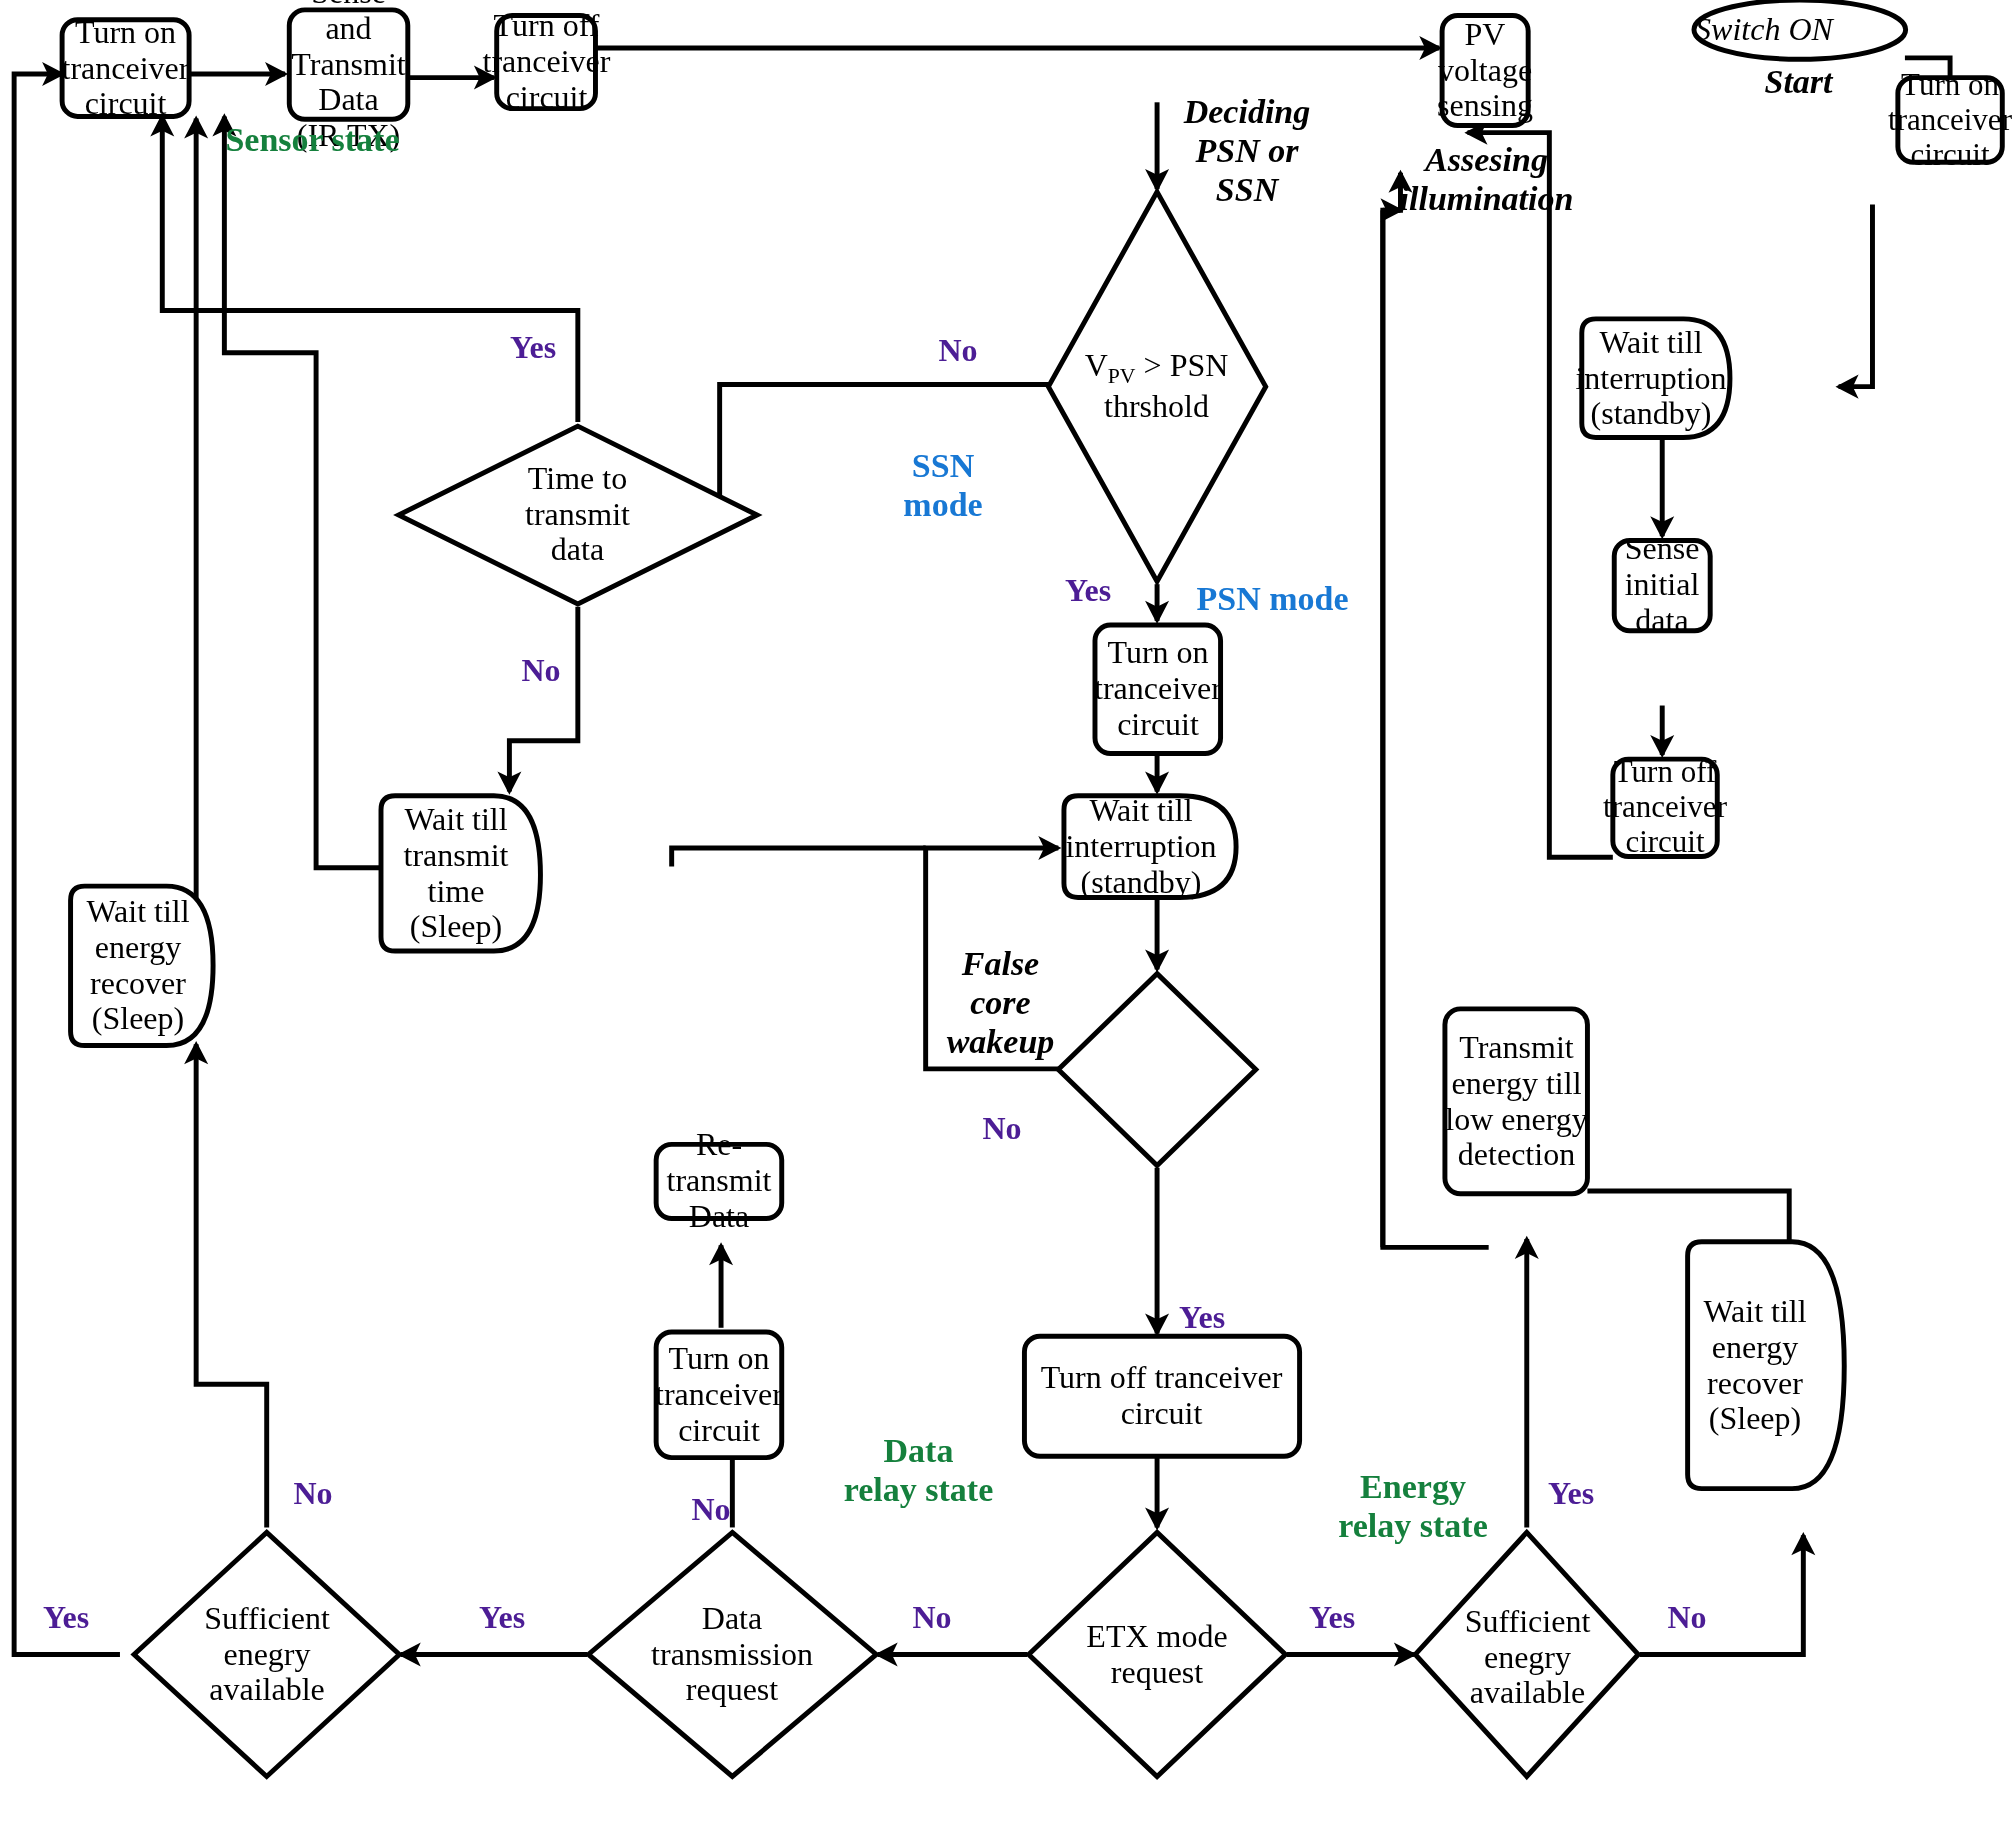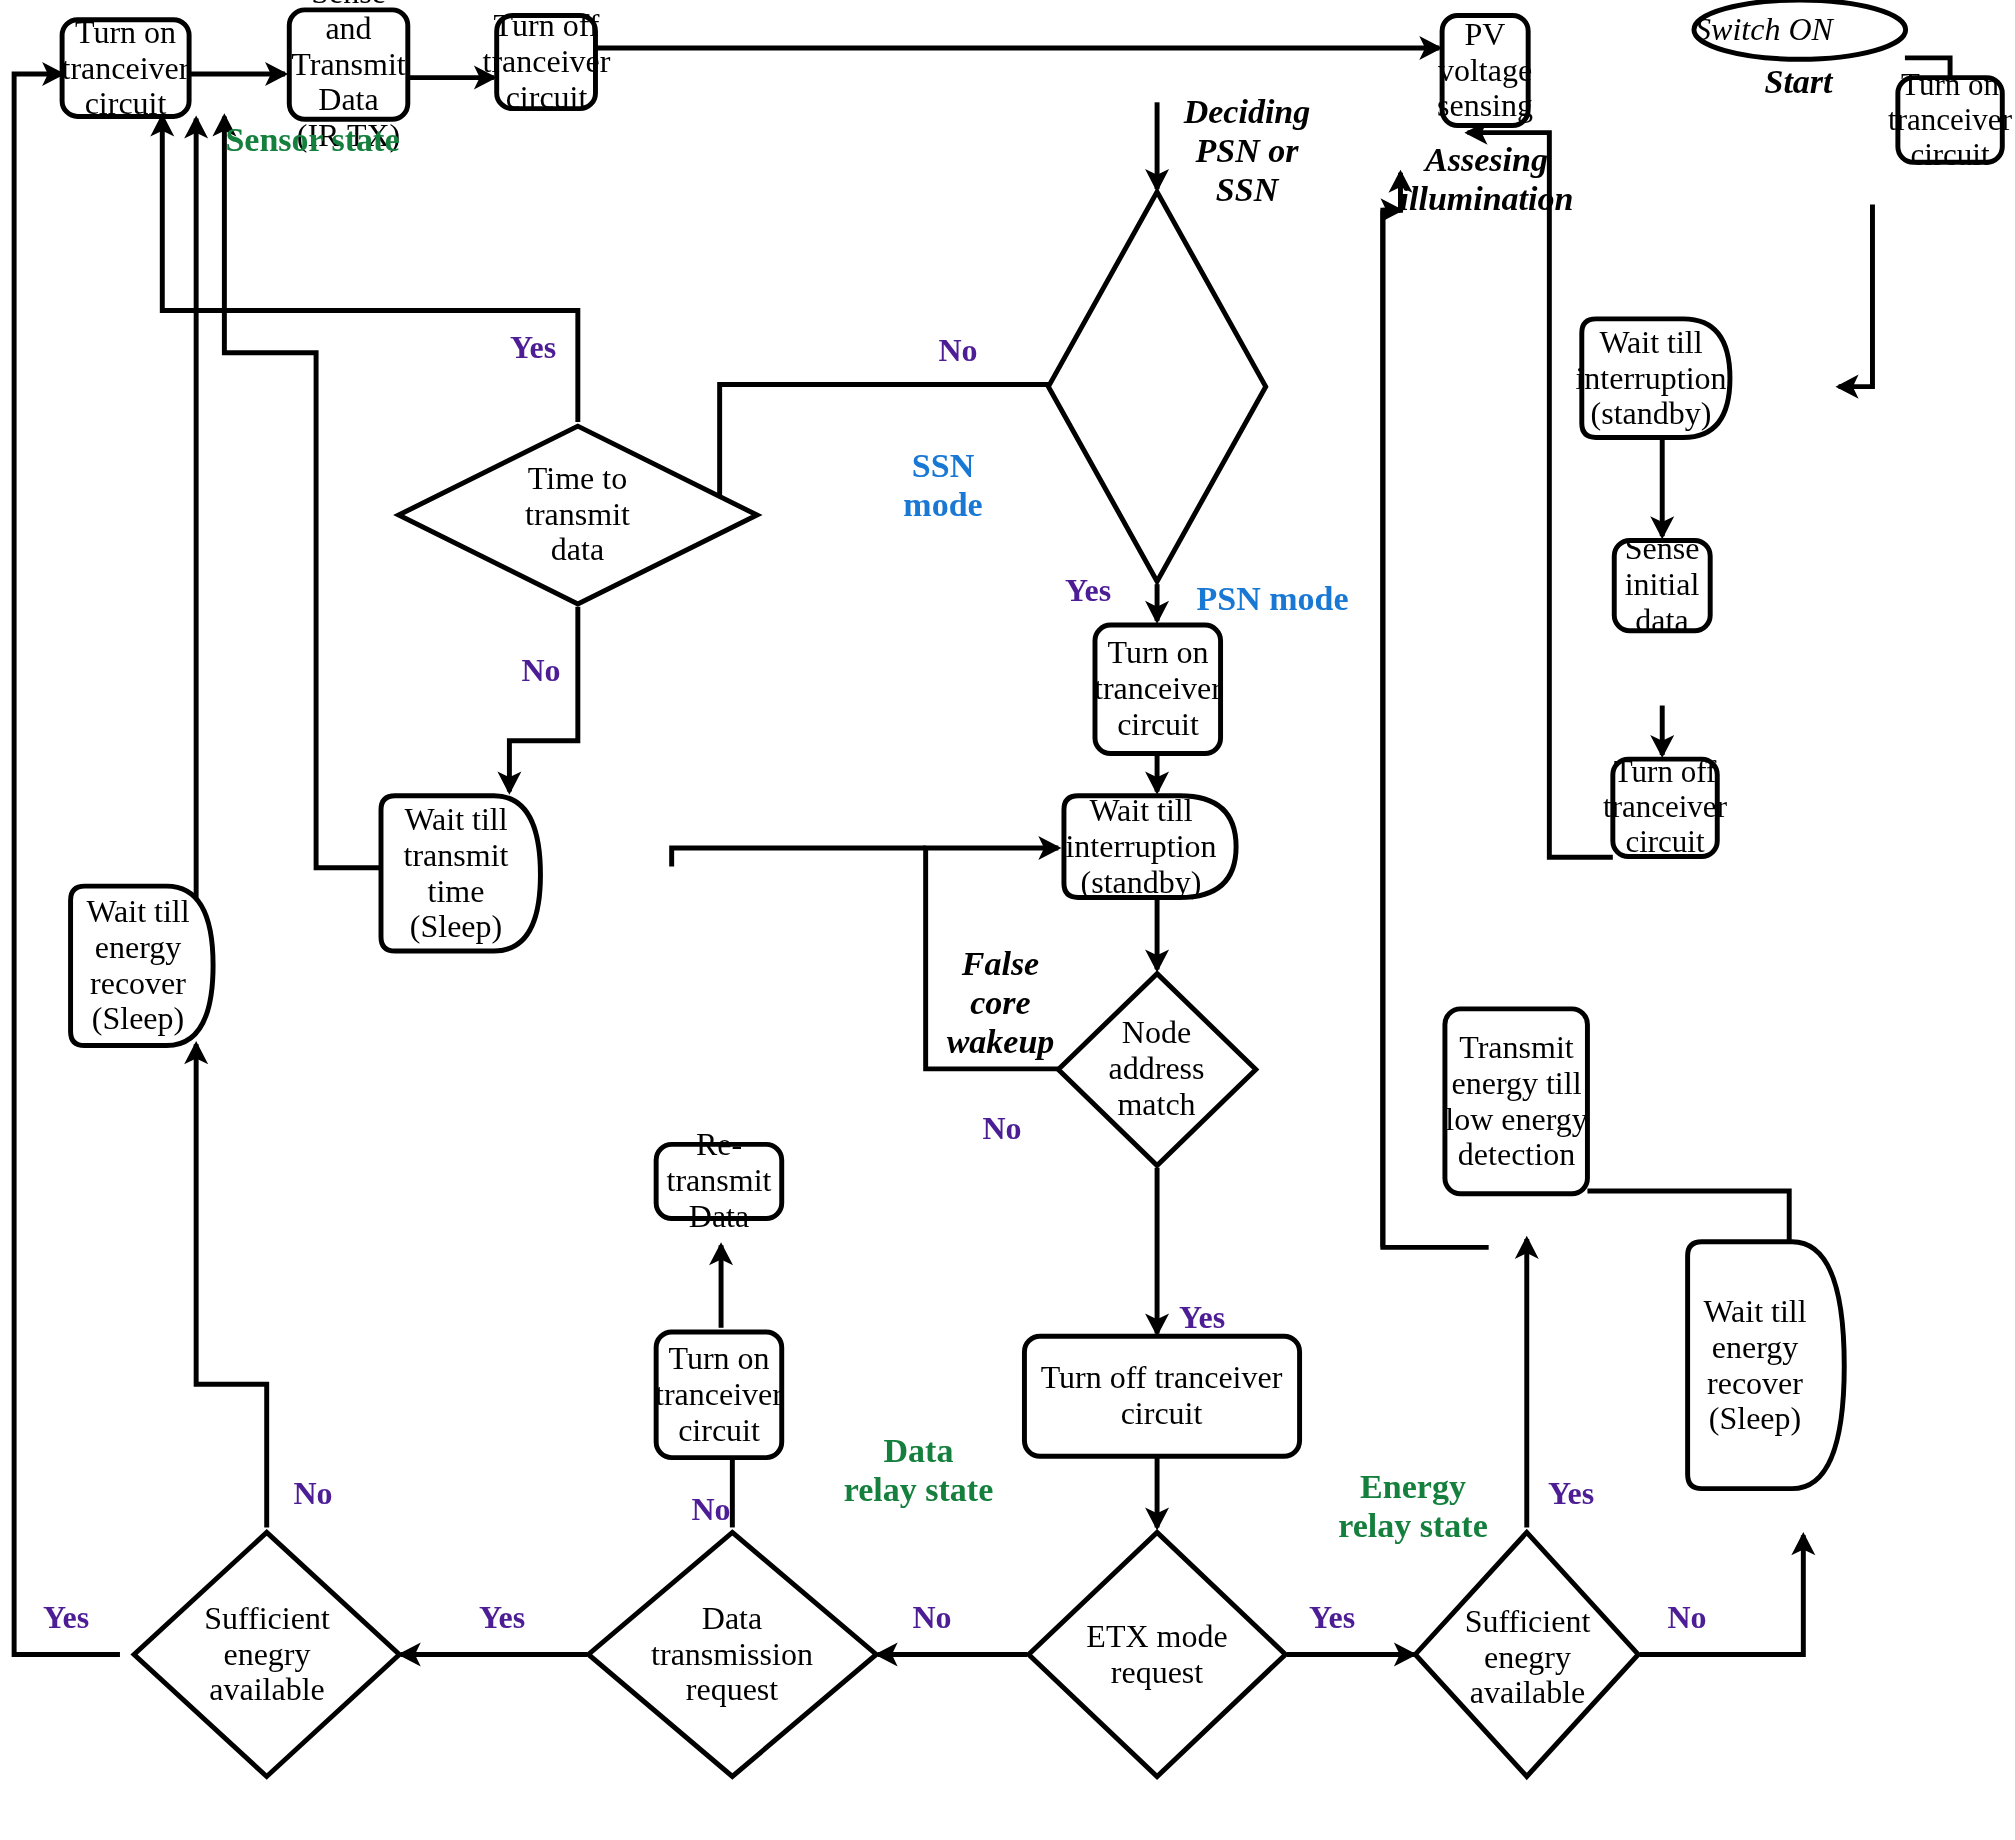--- a/index.html
+++ b/index.html
@@ -313,20 +313,24 @@
 (standby)</div>
 
   <div class="nodetext" style="left:1614px;top:540px;width:96px;height:90px;">Sense
 initial
 data</div>
 
   <div class="nodetext" style="left:1613px;top:759px;width:104px;height:97px;font-size:31px;">Turn off
 tranceiver
 circuit</div>
 
+  <div class="nodetext" style="left:1048px;top:303px;width:217px;height:167px;">
+    <span>V<span class="sub">PV</span> &gt; PSN
+thrshold</span>
+  </div>
 
   <div class="nodetext" style="left:469px;top:444px;width:217px;height:141px;">Time to
 transmit
 data</div>
 
   <div class="nodetext" style="left:381px;top:796px;width:150px;height:155px;">Wait till
 transmit time
 (Sleep)</div>
 
   <div class="nodetext" style="left:71px;top:886px;width:134px;height:159px;">Wait till
@@ -335,23 +339,20 @@
 (Sleep)</div>
 
   <div class="nodetext" style="left:1095px;top:625px;width:126px;height:128px;">Turn on
 tranceiver
 circuit</div>
 
   <div class="nodetext" style="left:1064px;top:796px;width:154px;height:102px;">Wait till
 interruption
 (standby)</div>
 
-  <div class="nodetext" style="left:1079px;top:993px;width:155px;height:152px;">Node
-address
-match</div>
 
   <div class="nodetext" style="left:656px;top:1144px;width:126px;height:74px;">Re-transmit
 Data</div>
 
   <div class="nodetext" style="left:656px;top:1332px;width:126px;height:126px;">Turn on
 tranceiver
 circuit</div>
 
   <div class="nodetext" style="left:1024px;top:1336px;width:275px;height:120px;">Turn off tranceiver
 circuit</div>

